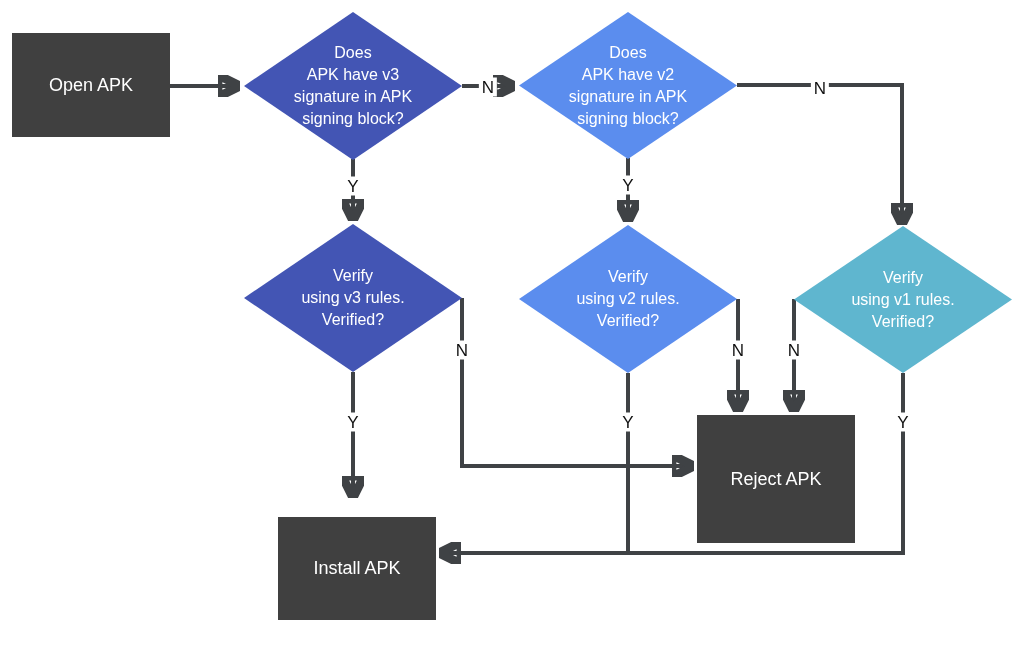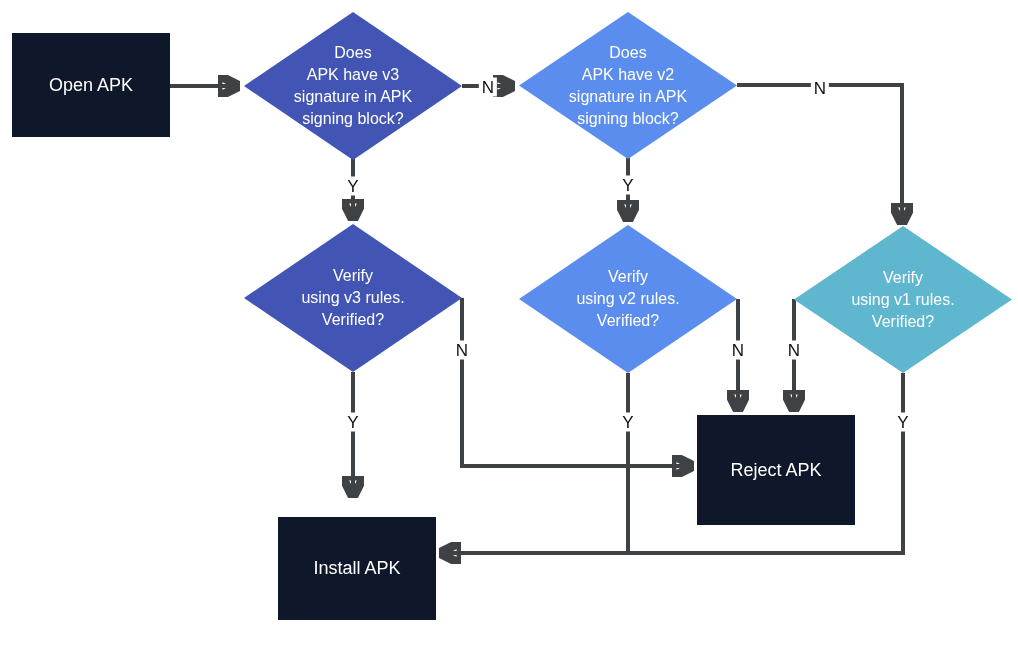--- a/index.html
+++ b/index.html
@@ -33,21 +33,21 @@
     text-align: center;
     color: #ffffff;
   }
   .node .node-label {
     white-space: pre-line;
     pointer-events: none;
     text-align: center;
   }
   .rect-node {
     font-size: 18px;
-    background: #0f172a;
+    background: #404040;
   }
   .diamond-node {
     font-size: 16px;
     line-height: 22px;
     clip-path: polygon(50% 0%, 100% 50%, 50% 100%, 0% 50%);
   }
   .fill-darkblue  { background: #4355b4; }
   .fill-lightblue { background: #5b8dee; }
   .fill-teal      { background: #5fb6cf; }
   .edge-label {
@@ -124,21 +124,21 @@
 using v2 rules.
 Verified?</span>
   </div>
 
   <div class="node diamond-node fill-teal" style="left:794px; top:226px; width:218px; height:147px;">
     <span class="node-label">Verify
 using v1 rules.
 Verified?</span>
   </div>
 
-  <div class="node rect-node" style="left:697px; top:415px; width:158px; height:110px;">
+  <div class="node rect-node" style="left:697px; top:415px; width:158px; height:128px;">
     <span class="node-label">Reject APK</span>
   </div>
 
   <div class="node rect-node" style="left:278px; top:517px; width:158px; height:103px;">
     <span class="node-label">Install APK</span>
   </div>
 
 </div>
 
 </body></html>

